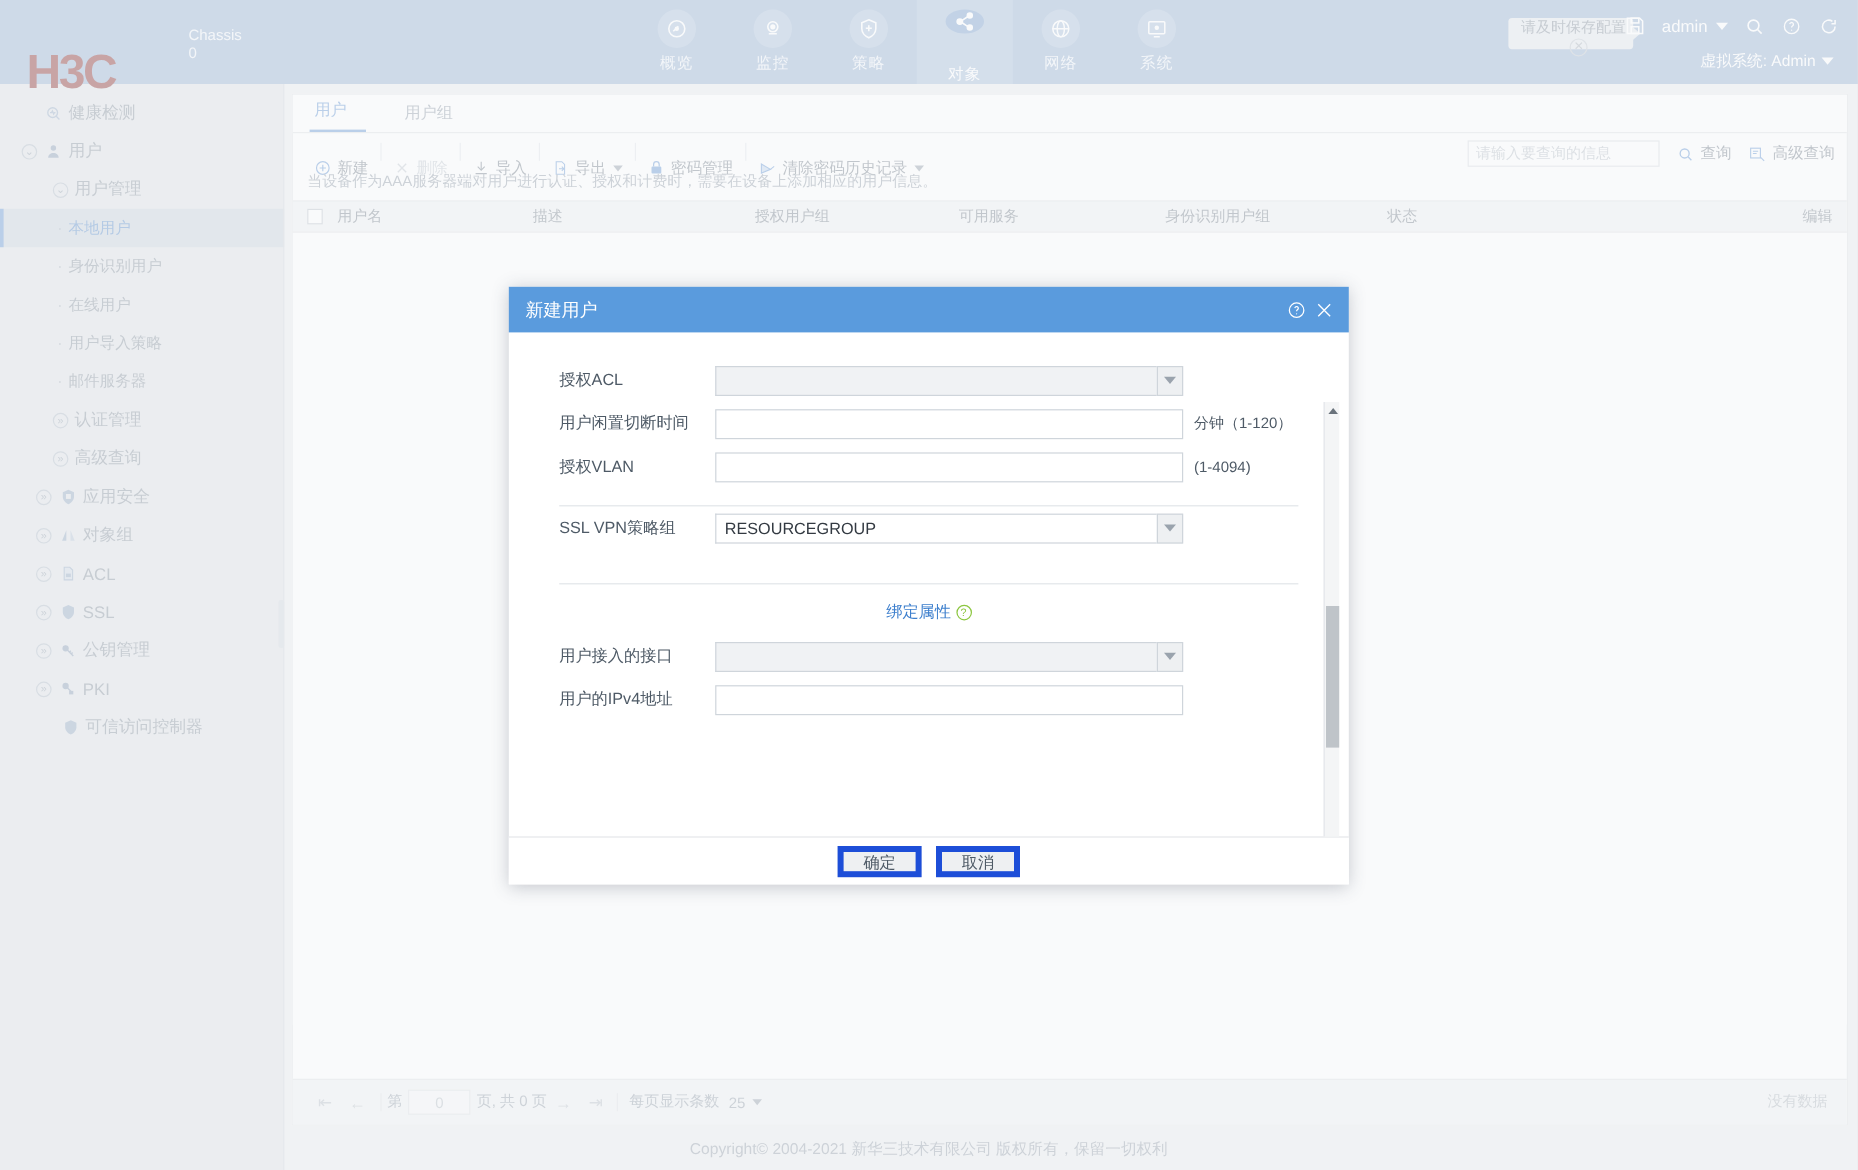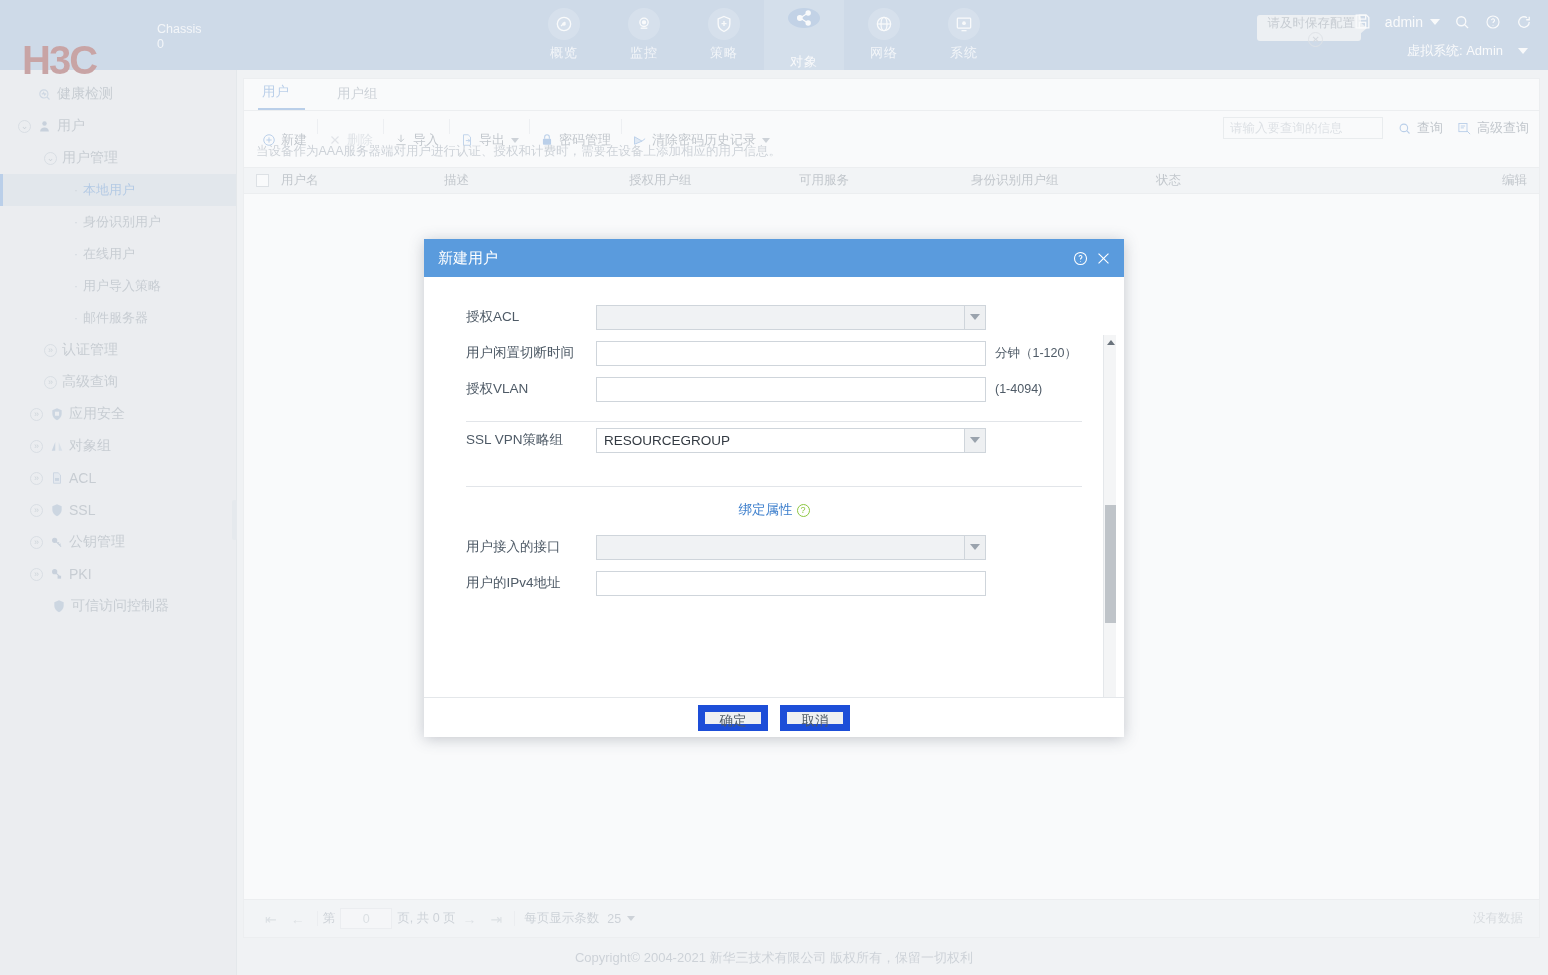--- a/index.html
+++ b/index.html
@@ -82,42 +82,42 @@
   }
   #header-tools .ht { cursor: pointer; display: flex; align-items: center; }
   #admin-name { font-size: 14px; color: #ffffff; margin-right: 2px; }
   .caret-d {
     width: 0; height: 0; border-left: 5px solid transparent;
     border-right: 5px solid transparent; border-top: 6px solid #ffffff;
     margin-left: 5px;
   }
   #vsys {
     position: absolute; right: 20px; top: 42px;
-    font-size: 13px; color: #ffffff; display: flex; align-items: center; gap: 10px;
+    font-size: 13px; color: #ffffff; display: flex; align-items: center;
   }
 
   
   #sidebar {
     position: absolute; left: 0; top: 70px; width: 237px; height: 905px;
     background: #d9dde2; overflow: hidden;
   }
   .sb-row {
     position: relative; height: 32px; display: flex; align-items: center;
     font-size: 14px; color: #7d8895; cursor: pointer;
   }
   .sb-exp {
     width: 13px; height: 13px; border-radius: 50%;
     border: 1px solid #a9b4c1; color: #8e9aa8;
     font-size: 9px; line-height: 11px; text-align: center;
     margin-right: 5px; flex: 0 0 13px;
   }
   .sb-ico { width: 17px; margin-right: 4px; display: flex; justify-content: center; }
   .sb-lv0 { padding-left: 36px; }
   .sb-lv1 { padding-left: 36px; }
-  .sb-lv3 { padding-left: 74px; font-size: 13px; text-align: right; }
+  .sb-lv3 { padding-left: 48px; font-size: 13px; text-align: right; }
   .sb-row.selected {
     background: #c3ccd7; color: #4a82c4;
   }
   .sb-row.selected::before {
     content: ""; position: absolute; left: 0; top: 0;
     width: 3px; height: 32px; background: #5b8fd0;
   }
   .dotmark { color: #93a0ae; margin-right: 5px; font-size: 12px; }
   #sb-divider {
     position: absolute; right: 0; top: 0; width: 1px; height: 905px;
@@ -288,21 +288,21 @@
   .sc-up i { border-bottom: 5px solid #6a737c; }
   #sc-thumb {
     position: absolute; left: 1px; top: 170px; width: 11px; height: 118px;
     background: #bfc4c9; cursor: pointer;
   }
   #modal-foot {
     height: 40px; border-top: 1px solid #e4e7ea; background: #ffffff;
     display: flex; align-items: center; justify-content: center; gap: 12px;
   }
   .mbtn {
-    width: 70px; height: 26px; border: 7px solid #1d4ed8; background: #eef0f2;
+    width: 70px; height: 26px; border: 5px solid #1d4ed8; background: #eef0f2;
     font-size: 13.5px; color: #4e5a66; cursor: pointer;
     font-family: "Liberation Sans", sans-serif;
   }
 </style>
 </head>
 <body>
 
 <div id="header">
   <div id="logo">H3C</div>
   <div id="chassis">

